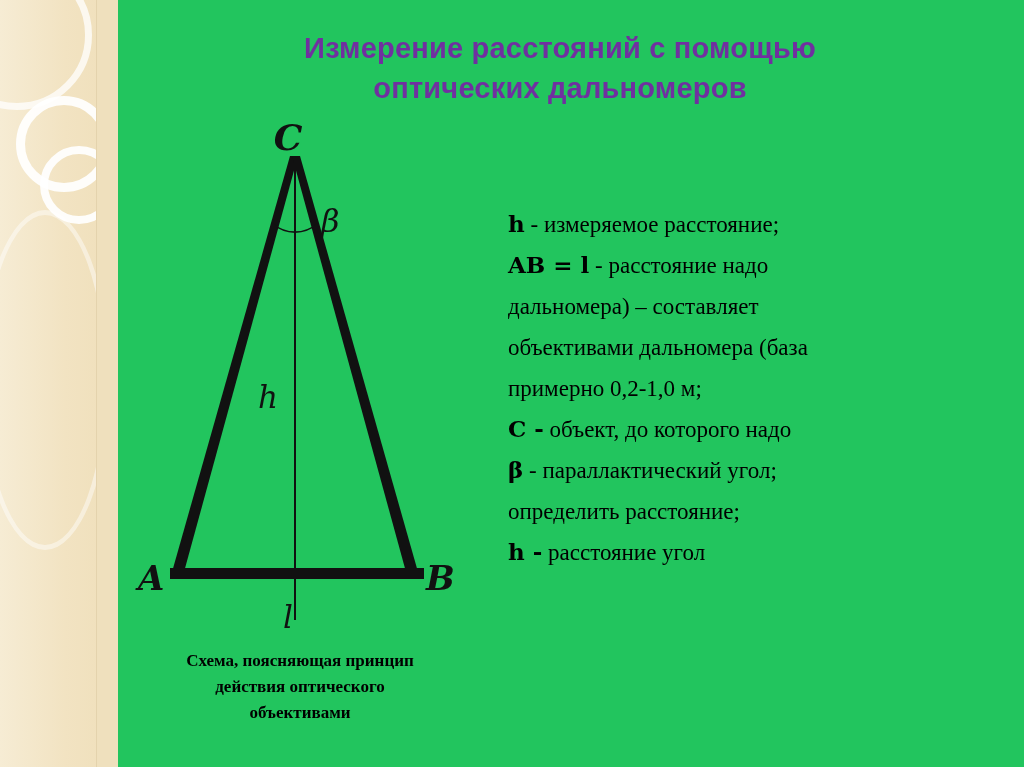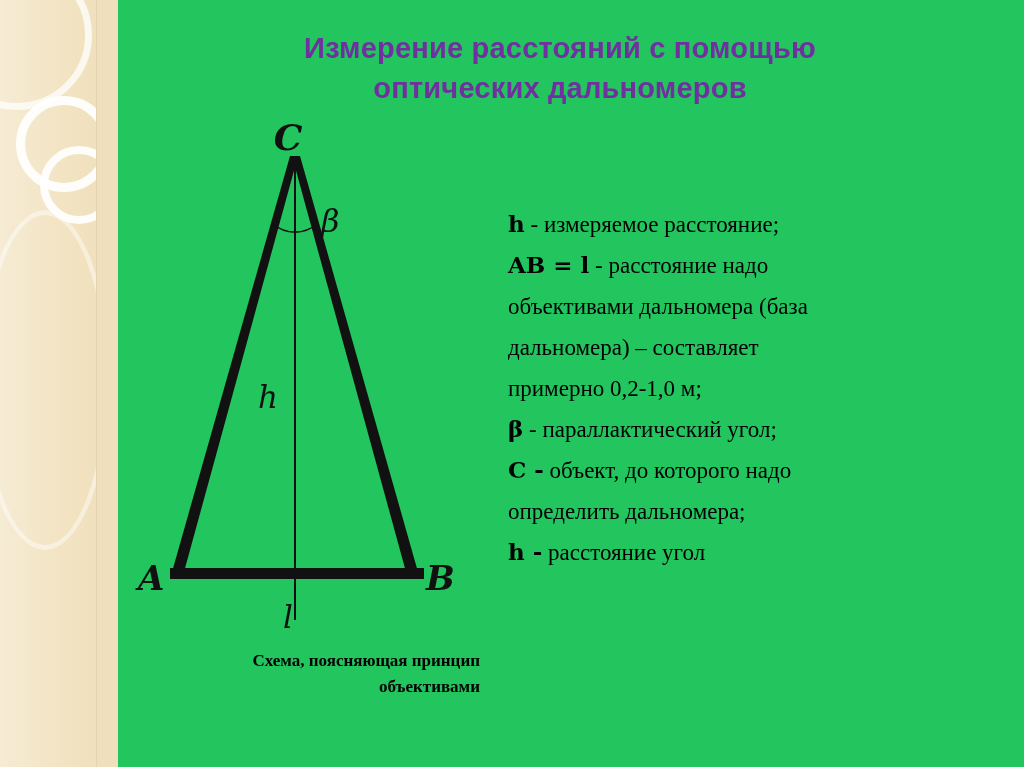--- a/index.html
+++ b/index.html
@@ -115,21 +115,21 @@
     height: 530px;
   }
   .diagram svg {
     display: block;
   }
   .diagram-caption {
     position: absolute;
     left: 120px;
     top: 648px;
     width: 360px;
-    text-align: right;
+    text-align: center;
     font-family: "Liberation Serif", serif;
     font-weight: bold;
     font-size: 17px;
     line-height: 26px;
     color: #000000;
   }
 
   
   .legend {
     position: absolute;
@@ -190,46 +190,47 @@
       <text x="203" y="112" font-family="DejaVu Serif, serif" font-size="32" font-style="italic" fill="#111111">β</text>
       <text x="140" y="288" font-family="DejaVu Serif, serif" font-size="31" font-style="italic" fill="#111111">h</text>
       <text x="20" y="470" font-family="DejaVu Serif, serif" font-size="34" font-style="italic" font-weight="bold" fill="#111111">A</text>
       <text x="308" y="470" font-family="DejaVu Serif, serif" font-size="34" font-style="italic" font-weight="bold" fill="#111111">B</text>
       <text x="170" y="508" font-family="DejaVu Serif, serif" font-size="31" font-style="italic" fill="#111111" text-anchor="middle">l</text>
     </svg>
   </div>
 
   <div class="diagram-caption">
     <div>Схема, поясняющая принцип</div>
+    <div>действия оптического</div>
     <div>объективами</div>
   </div>
 
   <div class="legend">
     <div class="ln">
       <b class="glyph-serif">h</b><span> - измеряемое расстояние;</span>
     </div>
     <div class="ln">
       <b class="glyph-serif">AB =  l</b><span>  - расстояние надо</span>
     </div>
     <div class="ln">
+      <b class="glyph-serif"></b><span>дальномера) – составляет</span>
+    </div>
+    <div class="ln">
       <b class="glyph-serif"></b><span>объективами дальномера (база</span>
     </div>
     <div class="ln">
-      <b class="glyph-serif"></b><span>дальномера) – составляет</span>
-    </div>
-    <div class="ln">
       <b class="glyph-serif"></b><span>примерно 0,2-1,0 м;</span>
     </div>
     <div class="ln">
+      <b class="glyph-serif">C -</b><span> объект, до которого надо</span>
+    </div>
+    <div class="ln">
       <b class="glyph-serif">β</b><span>  -  параллактический угол;</span>
     </div>
     <div class="ln">
-      <b class="glyph-serif">C -</b><span> объект, до которого надо</span>
-    </div>
-    <div class="ln">
-      <b class="glyph-serif"></b><span>определить дальномера;</span>
+      <b class="glyph-serif"></b><span>определить расстояние;</span>
     </div>
     <div class="ln">
       <b class="glyph-serif">h -</b><span> расстояние угол</span>
     </div>
   </div>
 
 </div>
 
 </body></html>

